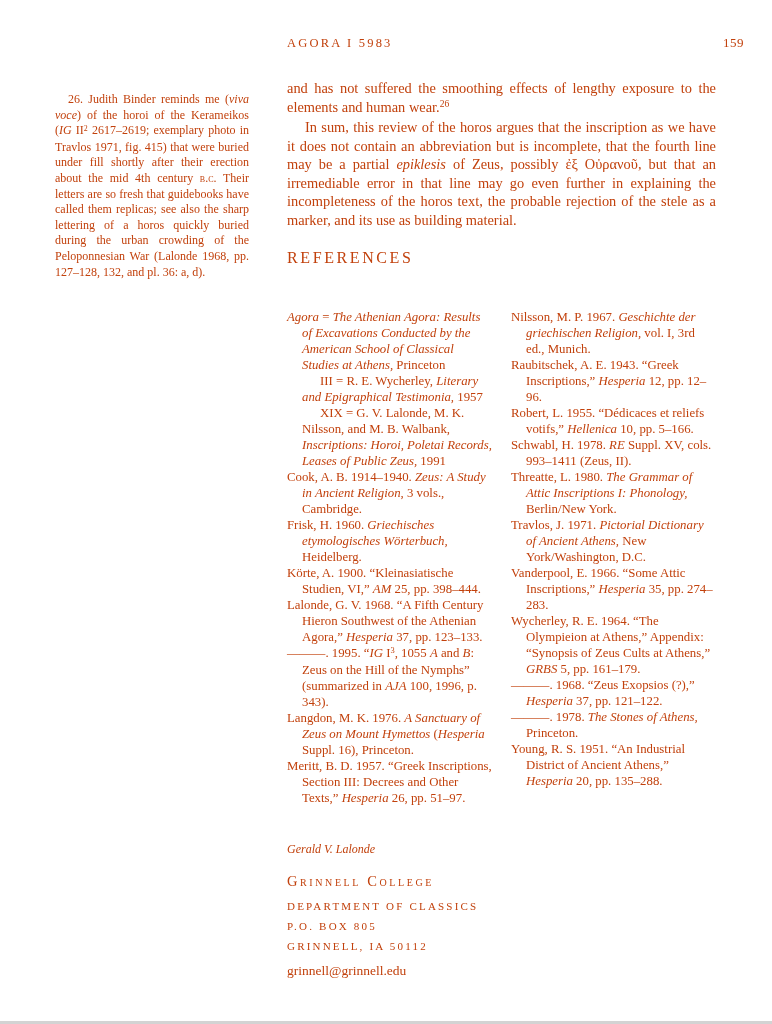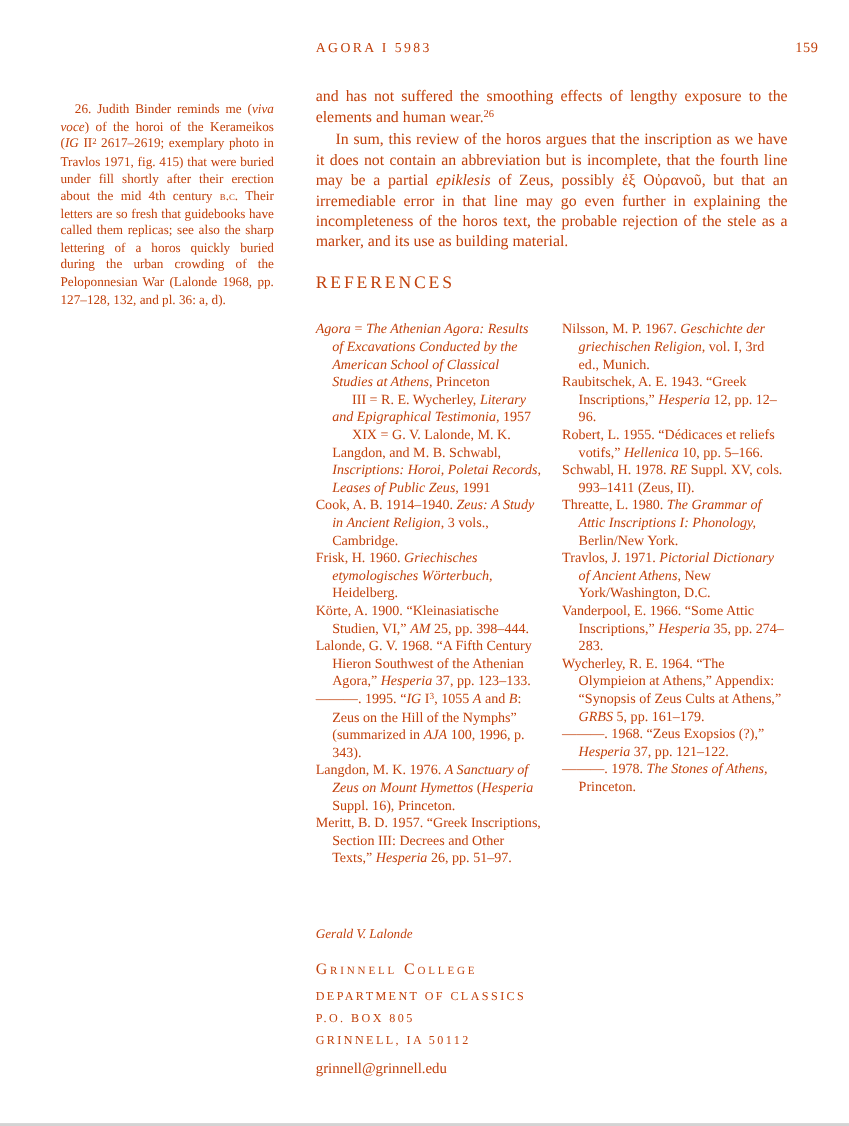--- a/index.html
+++ b/index.html
@@ -52,21 +52,21 @@
   }
   .para-indent { text-indent: 18px; }
 
   .references-heading {
     margin: 20px 0 4px 0;
     font-size: 16px; font-weight: 400;
     letter-spacing: 2.6px;
   }
 
   .ref-columns { display: flex; margin-top: 24px; }
-  .ref-col { width: 205px; font-size: 12.8px; line-height: 16px; }
+  .ref-col { width: 205px; font-size: 12.8px; line-height: 16px; margin-top: 18px; }
   .ref-col + .ref-col { margin-left: 19px; }
   .ref { margin: 0; padding-left: 15px; text-indent: -15px; }
   .ref-sub { text-indent: 18px; }
 
   
   .author-block { position: absolute; left: 287px; top: 842px; }
   .author-name {
     margin: 0 0 16px 0;
     font-style: italic; font-size: 12px;
   }
@@ -101,40 +101,41 @@
   <main class="main-column">
     <p class="body-para"><span>and has not suffered the smoothing effects of lengthy exposure to the elements and human wear.</span><span class="sup">26</span></p>
     <p class="body-para para-indent"><span>In sum, this review of the horos argues that the inscription as we have it does not contain an abbreviation but is incomplete, that the fourth line may be a partial </span><span class="it">epiklesis</span><span> of Zeus, possibly ἐξ Οὐρανοῦ, but that an irremediable error in that line may go even further in explaining the incompleteness of the horos text, the probable rejection of the stele as a marker, and its use as building material.</span></p>
 
     <h2 class="references-heading">REFERENCES</h2>
 
     <div class="ref-columns">
       <div class="ref-col">
           <p class="ref"><span class="it">Agora</span><span> = </span><span class="it">The Athenian Agora: Results of Excavations Conducted by the American School of Classical Studies at Athens,</span><span> Princeton</span></p>
           <p class="ref ref-sub"><span>III = R. E. Wycherley, </span><span class="it">Literary and Epigraphical Testimonia,</span><span> 1957</span></p>
-          <p class="ref ref-sub"><span>XIX = G. V. Lalonde, M. K. Langdon, and M. B. Schwabl, </span><span class="it">Inscriptions: Horoi, Poletai Records, Leases of Public Zeus,</span><span> 1991</span></p>
+          <p class="ref ref-sub"><span>XIX = G. V. Lalonde, M. K. Nilsson, and M. B. Walbank, </span><span class="it">Inscriptions: Horoi, Poletai Records, Leases of Public Zeus,</span><span> 1991</span></p>
           <p class="ref"><span>Cook, A. B. 1914–1940. </span><span class="it">Zeus: A Study in Ancient Religion</span><span>, 3 vols., Cambridge.</span></p>
           <p class="ref"><span>Frisk, H. 1960. </span><span class="it">Griechisches etymologisches Wörterbuch,</span><span> Heidelberg.</span></p>
           <p class="ref"><span>Körte, A. 1900. “Kleinasiatische Studien, VI,” </span><span class="it">AM</span><span> 25, pp. 398–444.</span></p>
           <p class="ref"><span>Lalonde, G. V. 1968. “A Fifth Century Hieron Southwest of the Athenian Agora,” </span><span class="it">Hesperia</span><span> 37, pp. 123–133.</span></p>
           <p class="ref"><span>———. 1995. “</span><span class="it">IG</span><span> I</span><span class="sup">3</span><span>, 1055 </span><span class="it">A</span><span> and </span><span class="it">B</span><span>: Zeus on the Hill of the Nymphs” (summarized in </span><span class="it">AJA</span><span> 100, 1996, p. 343).</span></p>
           <p class="ref"><span>Langdon, M. K. 1976. </span><span class="it">A Sanctuary of Zeus on Mount Hymettos</span><span> (</span><span class="it">Hesperia</span><span> Suppl. 16), Princeton.</span></p>
           <p class="ref"><span>Meritt, B. D. 1957. “Greek Inscriptions, Section III: Decrees and Other Texts,” </span><span class="it">Hesperia</span><span> 26, pp. 51–97.</span></p>
         </div>
       <div class="ref-col">
           <p class="ref"><span>Nilsson, M. P. 1967. </span><span class="it">Geschichte der griechischen Religion,</span><span> vol. I, 3rd ed., Munich.</span></p>
           <p class="ref"><span>Raubitschek, A. E. 1943. “Greek Inscriptions,” </span><span class="it">Hesperia</span><span> 12, pp. 12–96.</span></p>
           <p class="ref"><span>Robert, L. 1955. “Dédicaces et reliefs votifs,” </span><span class="it">Hellenica</span><span> 10, pp. 5–166.</span></p>
           <p class="ref"><span>Schwabl, H. 1978. </span><span class="it">RE</span><span> Suppl. XV, cols. 993–1411 (Zeus, II).</span></p>
           <p class="ref"><span>Threatte, L. 1980. </span><span class="it">The Grammar of Attic Inscriptions I: Phonology,</span><span> Berlin/New York.</span></p>
           <p class="ref"><span>Travlos, J. 1971. </span><span class="it">Pictorial Dictionary of Ancient Athens,</span><span> New York/Washington, D.C.</span></p>
           <p class="ref"><span>Vanderpool, E. 1966. “Some Attic Inscriptions,” </span><span class="it">Hesperia</span><span> 35, pp. 274–283.</span></p>
           <p class="ref"><span>Wycherley, R. E. 1964. “The Olympieion at Athens,” Appendix: “Synopsis of Zeus Cults at Athens,” </span><span class="it">GRBS</span><span> 5, pp. 161–179.</span></p>
           <p class="ref"><span>———. 1968. “Zeus Exopsios (?),” </span><span class="it">Hesperia</span><span> 37, pp. 121–122.</span></p>
           <p class="ref"><span>———. 1978. </span><span class="it">The Stones of Athens,</span><span> Princeton.</span></p>
+          <p class="ref"><span>Young, R. S. 1951. “An Industrial District of Ancient Athens,” </span><span class="it">Hesperia</span><span> 20, pp. 135–288.</span></p>
         </div>
     </div>
   </main>
 
   <footer class="author-block">
     <p class="author-name">Gerald V. Lalonde</p>
     <p class="institution">Grinnell College</p>
     <p class="address-line">DEPARTMENT OF CLASSICS</p>
     <p class="address-line">P.O. BOX 805</p>
     <p class="address-line">GRINNELL, IA 50112</p>

